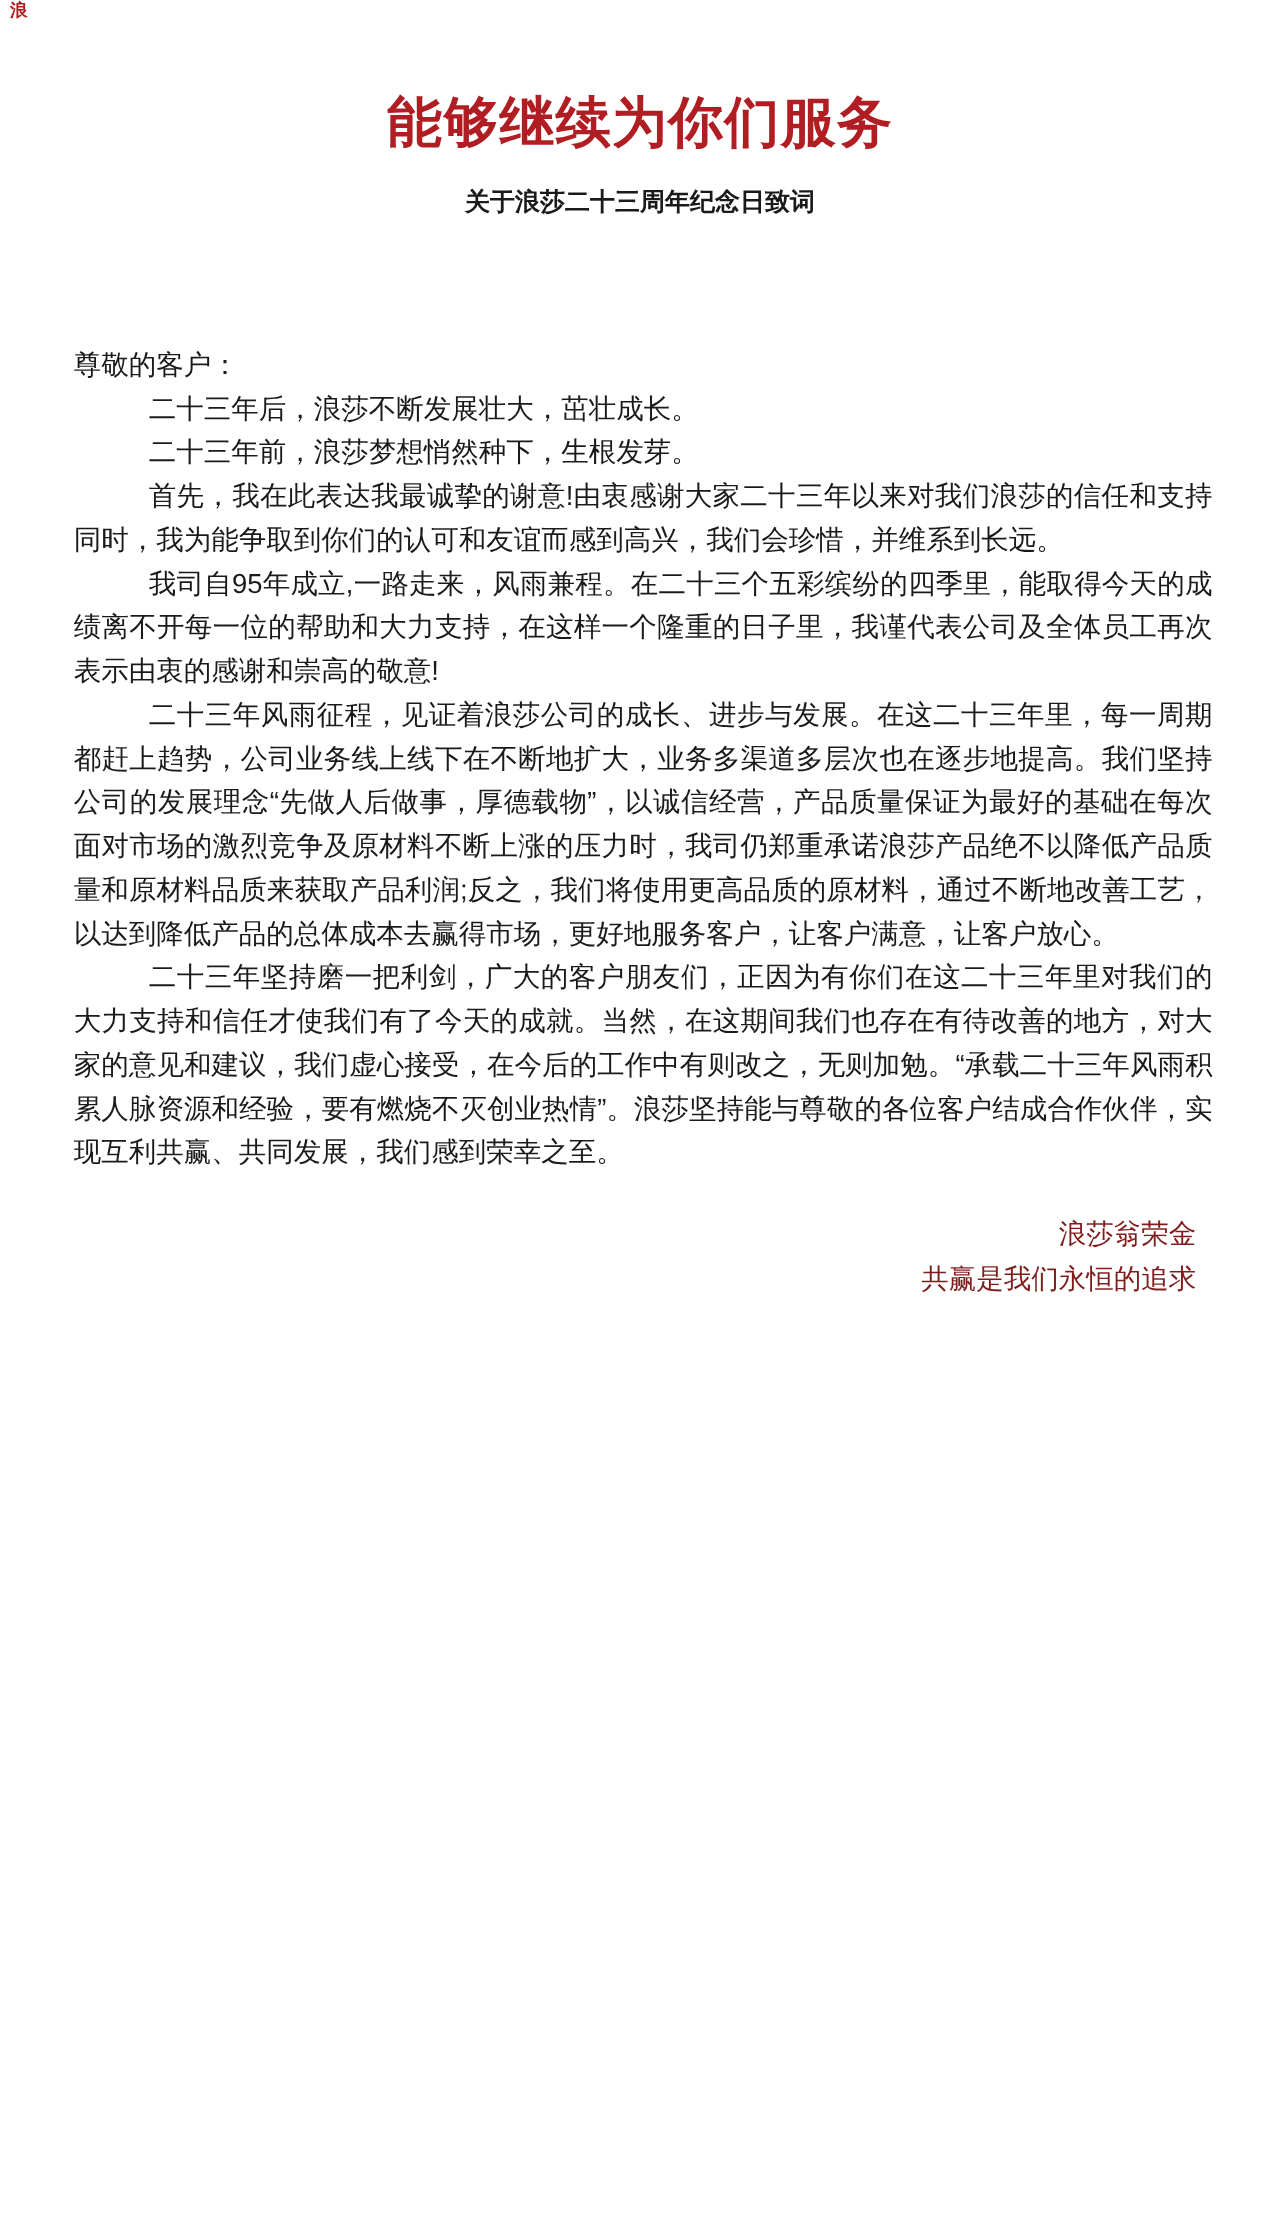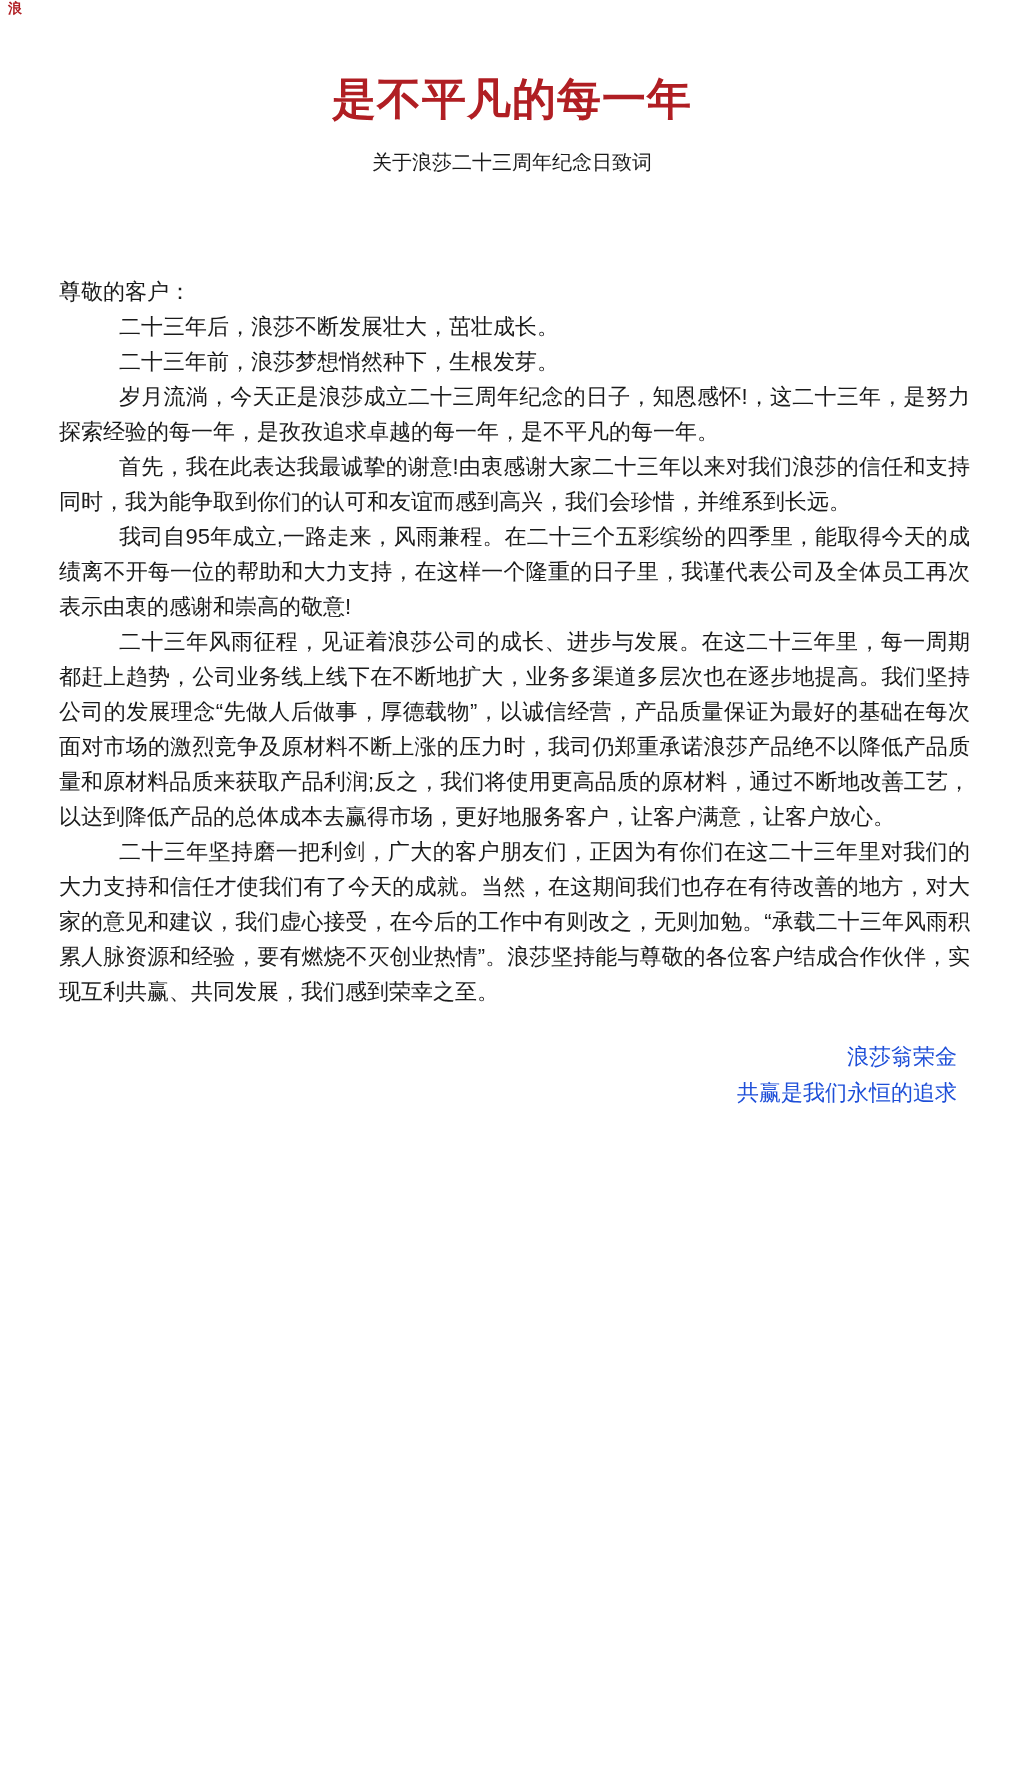--- a/index.html
+++ b/index.html
@@ -28,21 +28,21 @@
     line-height: 46px;
     font-weight: 700;
     color: #b01e23;
     letter-spacing: 1px;
   }
   .doc-subtitle {
     margin: 30px 0 0 0;
     text-align: center;
     font-size: 20px;
     line-height: 20px;
-    font-weight: 400;
+    font-weight: 700;
     color: #1a1a1a;
   }
   .letter-body {
     margin: 102px 54px 0 59px;
     font-size: 22px;
     line-height: 35px;
     text-align: justify;
     text-justify: inter-ideograph;
     word-break: break-all;
   }
@@ -52,37 +52,36 @@
     text-indent: 60px;
   }
   .letter-body p.no-indent {
     text-indent: 0;
   }
   .signature {
     margin: 30px 67px 0 0;
     text-align: right;
     font-size: 22px;
     line-height: 36px;
-    color: #1d4ed8;
+    color: #7f1d1d;
   }
 </style>
 </head>
 <body>
 
 <div class="page">
   <span class="corner-mark">浪</span>
 
-  <h1 class="doc-title">是不平凡的每一年</h1>
+  <h1 class="doc-title">能够继续为你们服务</h1>
   <div class="doc-subtitle">关于浪莎二十三周年纪念日致词</div>
 
   <div class="letter-body">
     <p class="no-indent">尊敬的客户：</p>
     <p>二十三年后，浪莎不断发展壮大，茁壮成长。</p>
     <p>二十三年前，浪莎梦想悄然种下，生根发芽。</p>
-    <p>岁月流淌，今天正是浪莎成立二十三周年纪念的日子，知恩感怀!，这二十三年，是努力探索经验的每一年，是孜孜追求卓越的每一年，是不平凡的每一年。</p>
     <p>首先，我在此表达我最诚挚的谢意!由衷感谢大家二十三年以来对我们浪莎的信任和支持同时，我为能争取到你们的认可和友谊而感到高兴，我们会珍惜，并维系到长远。</p>
     <p>我司自95年成立,一路走来，风雨兼程。在二十三个五彩缤纷的四季里，能取得今天的成绩离不开每一位的帮助和大力支持，在这样一个隆重的日子里，我谨代表公司及全体员工再次表示由衷的感谢和崇高的敬意!</p>
     <p>二十三年风雨征程，见证着浪莎公司的成长、进步与发展。在这二十三年里，每一周期都赶上趋势，公司业务线上线下在不断地扩大，业务多渠道多层次也在逐步地提高。我们坚持公司的发展理念“先做人后做事，厚德载物”，以诚信经营，产品质量保证为最好的基础在每次面对市场的激烈竞争及原材料不断上涨的压力时，我司仍郑重承诺浪莎产品绝不以降低产品质量和原材料品质来获取产品利润;反之，我们将使用更高品质的原材料，通过不断地改善工艺，以达到降低产品的总体成本去赢得市场，更好地服务客户，让客户满意，让客户放心。</p>
     <p>二十三年坚持磨一把利剑，广大的客户朋友们，正因为有你们在这二十三年里对我们的大力支持和信任才使我们有了今天的成就。当然，在这期间我们也存在有待改善的地方，对大家的意见和建议，我们虚心接受，在今后的工作中有则改之，无则加勉。“承载二十三年风雨积累人脉资源和经验，要有燃烧不灭创业热情”。浪莎坚持能与尊敬的各位客户结成合作伙伴，实现互利共赢、共同发展，我们感到荣幸之至。</p>
   </div>
 
   <div class="signature">
     <div>浪莎翁荣金</div>
     <div>共赢是我们永恒的追求</div>
   </div>

